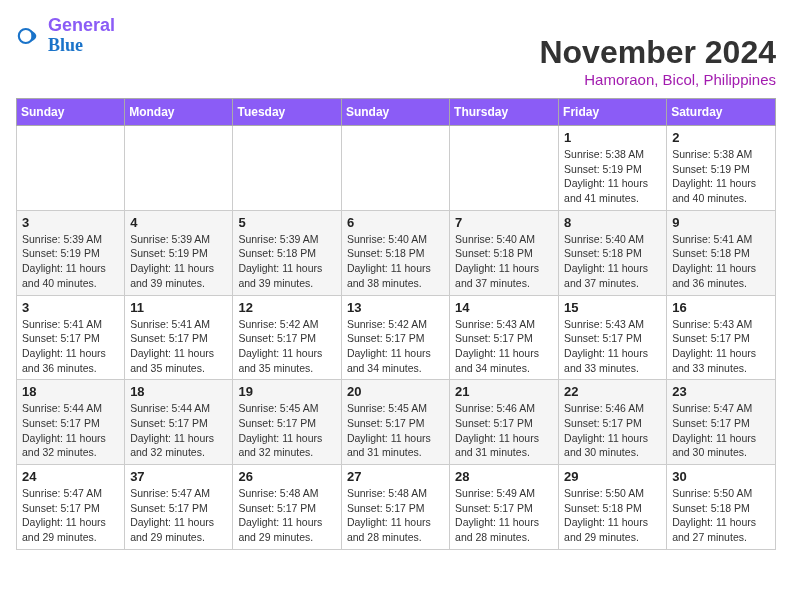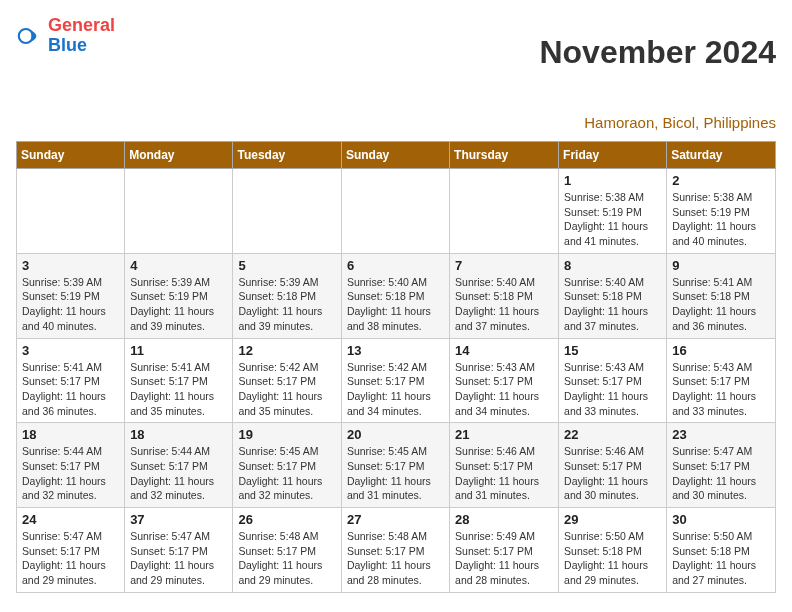--- a/index.html
+++ b/index.html
@@ -21,48 +21,47 @@
       align-items: center;
       gap: 4px;
     }
     .logo-text {
       font-size: 18px;
       font-weight: bold;
       color: #333;
       line-height: 1.1;
     }
     .logo-text span {
-      color: #ef4444;
+      color: #8b5cf6;
       margin-top: 45px;
     }
     .logo-icon {
       width: 28px;
       height: 28px;
     }
     .title-area {
       text-align: right;
     }
     .month-title {
       font-size: 32px;
       font-weight: bold;
       color: #333;
       margin-top: 18px;
     }
     .location-title {
       font-size: 15px;
-      color: #a16207;
-      margin-top: 43px;
+      color: #a21caf;
     }
     .calendar-table {
       width: 100%;
       border-collapse: collapse;
       font-size: 11px;
     }
     .calendar-table thead th {
-      background-color: #a16207;
+      background-color: #8b5cf6;
       color: #fff;
       padding: 6px 4px;
       text-align: left;
       font-size: 12px;
       font-weight: bold;
       border: 1px solid #aaa;
     }
     .calendar-table tbody td {
       vertical-align: top;
       padding: 4px 5px;
@@ -94,21 +93,21 @@
 <body>
 
 <div class="header-area">
   <div class="logo">
     <svg class="logo-icon" viewBox="0 0 40 40" xmlns="http://www.w3.org/2000/svg">
       <circle cx="14" cy="20" r="10" fill="none" stroke="#1a73c9" stroke-width="3"></circle>
       <path d="M22 12 Q36 20 22 28" fill="#1a73c9"></path>
     </svg>
     <div class="logo-text">
       <div><span>General</span></div>
-      <div style="color:#1a73c9;">Blue</div>
+      <div style="color:#1a73c9;font-family:Liberation Serif, serif;">Blue</div>
     </div>
   </div>
   <div class="title-area">
     <div class="month-title">November 2024</div>
     <div class="location-title">Hamoraon, Bicol, Philippines</div>
   </div>
 </div>
 
 <table class="calendar-table">
   <thead>

